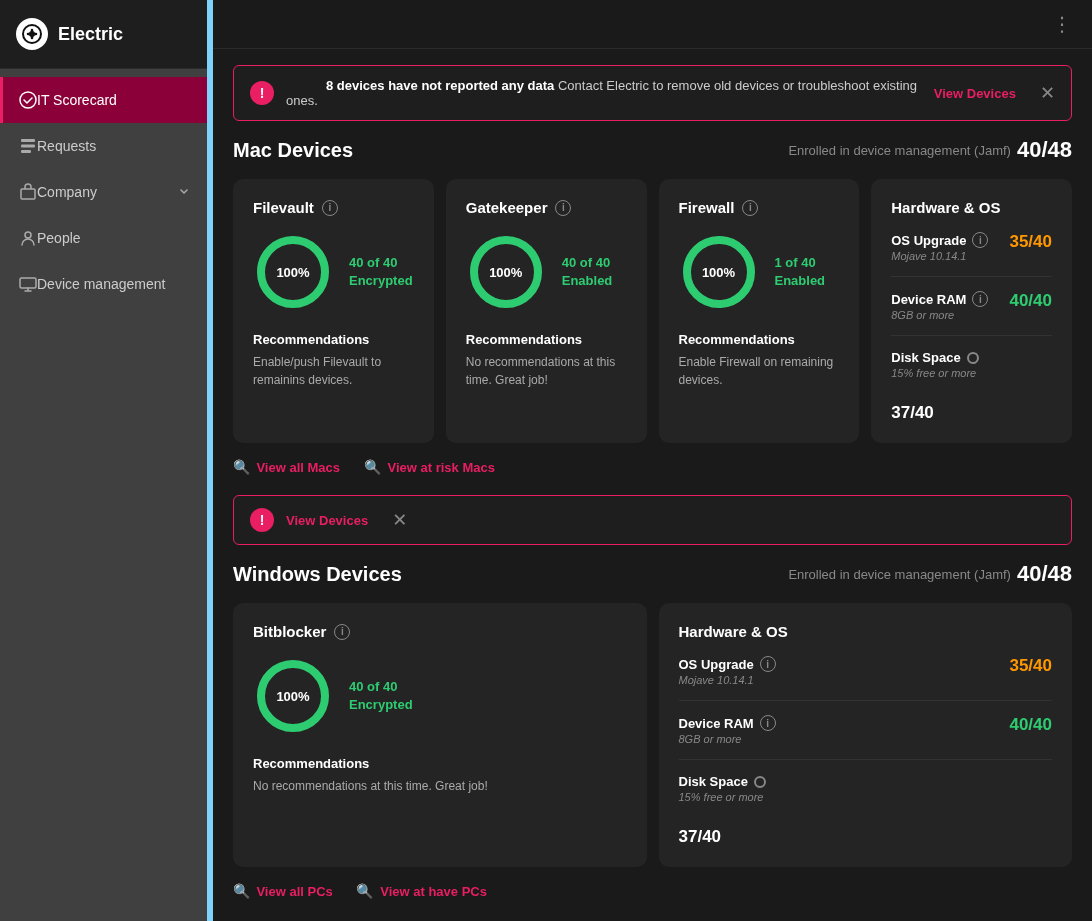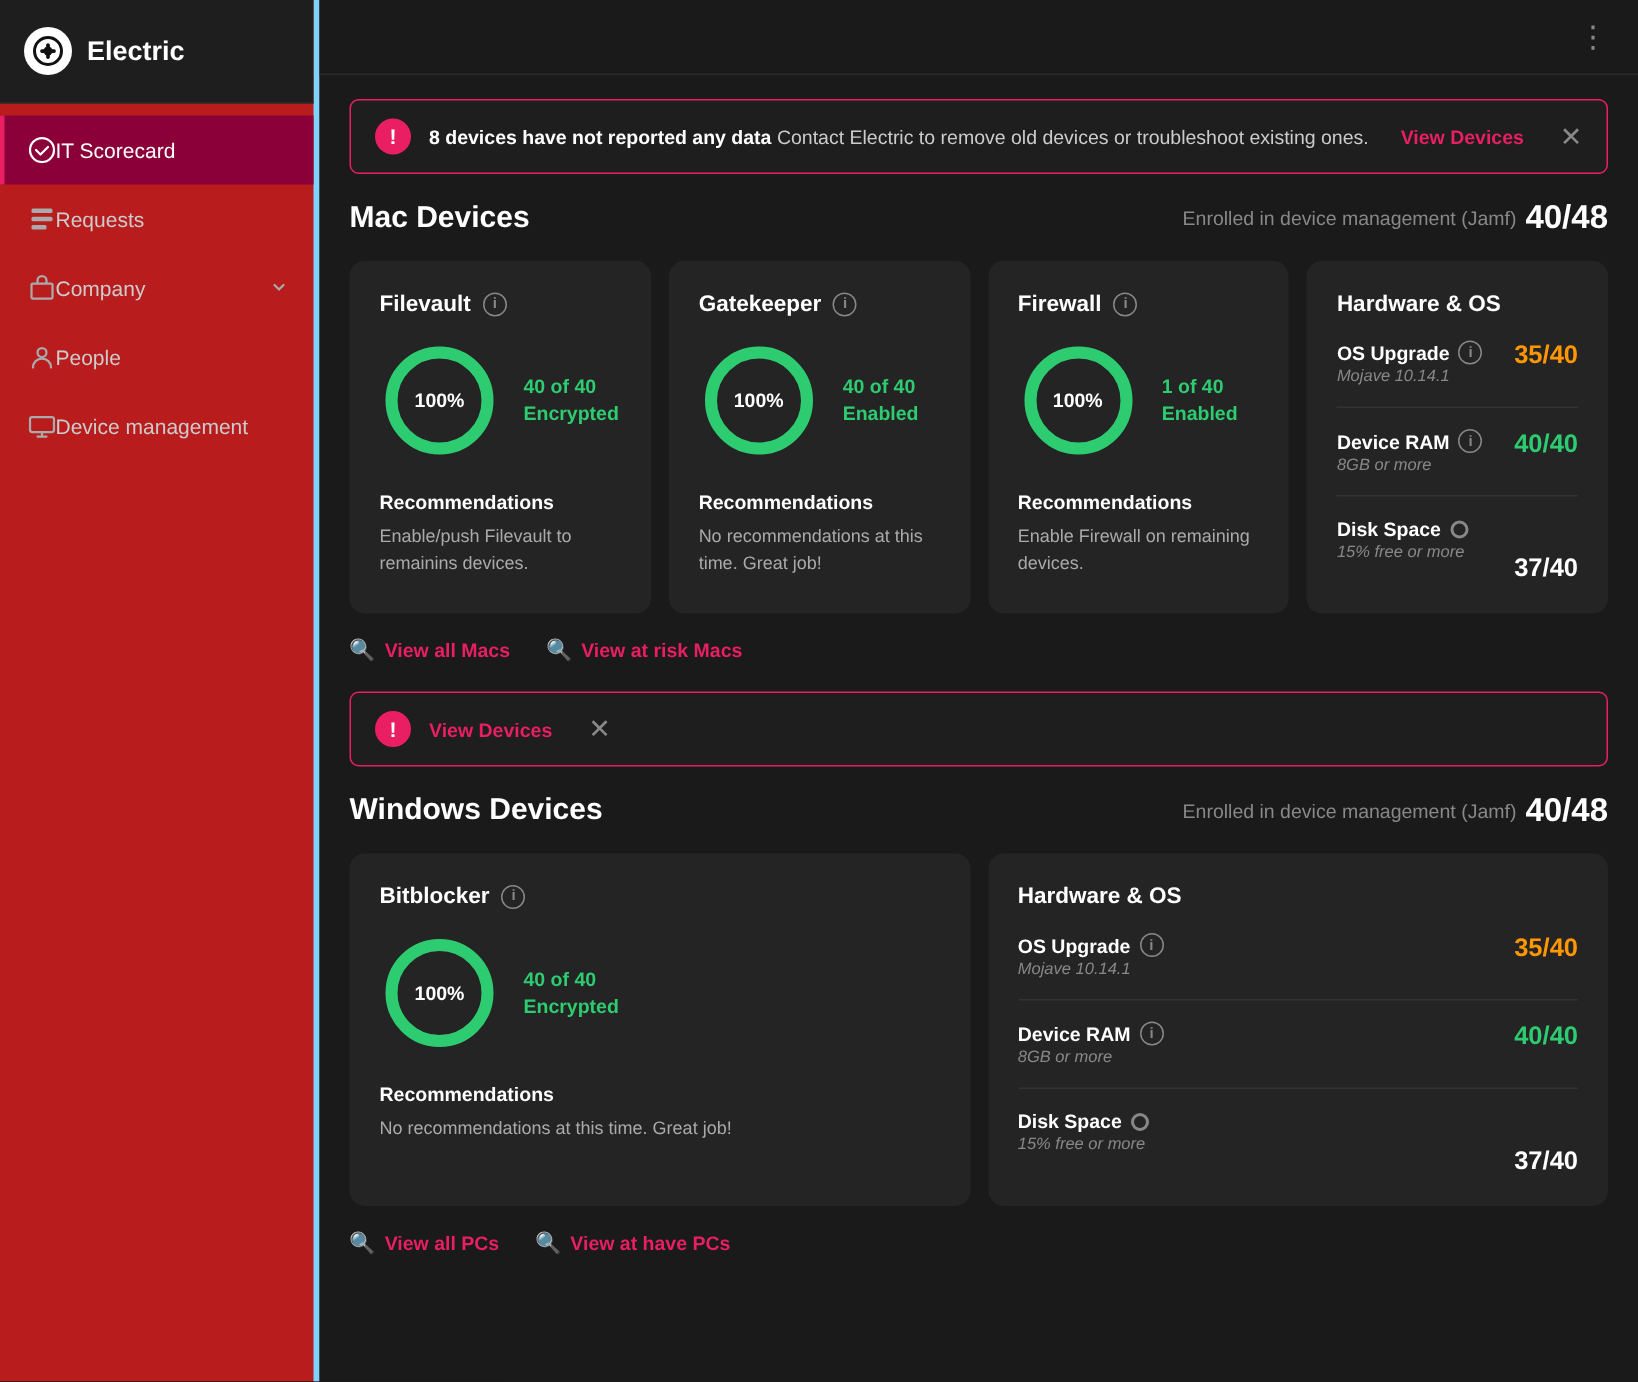--- a/index.html
+++ b/index.html
@@ -2,22 +2,22 @@
 <html><head>
   <meta charset="utf-8">
   <style>
     * { box-sizing: border-box; margin: 0; padding: 0; }
     body { font-family: -apple-system, BlinkMacSystemFont, 'Segoe UI', sans-serif; background: #1a1a1a; color: #fff; display: flex; height: 921px; overflow: hidden; }
 
     
     .sidebar {
       width: 213px;
       min-width: 213px;
-      background: #b91c1c;
-      border-right: 4px solid #7dd3fc;
+      background: #404040;
+      border-right: 6px solid #7dd3fc;
       display: flex;
       flex-direction: column;
     }
     .sidebar-header {
       padding: 18px 16px;
       display: flex;
       align-items: center;
       gap: 10px;
       border-bottom: 1px solid #2a2a2a;
       background: #1e1e1e;
@@ -84,21 +84,21 @@
       width: 24px; height: 24px;
       background: #e91e63;
       border-radius: 50%;
       display: flex; align-items: center; justify-content: center;
       flex-shrink: 0;
       font-weight: 700;
       font-size: 14px;
       color: #fff;
     }
     .alert-text { flex: 1; font-size: 13px; color: #ccc; }
-    .alert-text strong { color: #fff; }
+    .alert-text strong { color: #fff; margin-left: 40px; }
     .alert-link { color: #e91e63; font-size: 13px; font-weight: 600; cursor: pointer; margin-right: 12px; white-space: nowrap; }
     .alert-close { color: #888; cursor: pointer; font-size: 18px; }
 
     
     .section-header {
       display: flex;
       align-items: center;
       justify-content: space-between;
       margin-bottom: 16px;
       text-align: center;
@@ -177,21 +177,21 @@
 
     
     .hw-row {
       display: flex;
       align-items: flex-start;
       justify-content: space-between;
       margin-bottom: 14px;
       padding-bottom: 14px;
       border-bottom: 1px solid #333;
     }
-    .hw-row:last-child { border-bottom: none; margin-bottom: 0; padding-bottom: 0; }
+    .hw-row:last-child { border-bottom: none; margin-bottom: 0; padding-bottom: 0; flex-direction: column; }
     .hw-name { font-size: 13px; font-weight: 700; color: #fff; display: flex; align-items: center; gap: 6px; }
     .hw-sub { font-size: 11px; color: #888; margin-top: 2px; font-style: italic; }
     .hw-count-orange { font-size: 17px; font-weight: 800; color: #ff9800; }
     .hw-count-green { font-size: 17px; font-weight: 800; color: #2ecc71; }
     .hw-count-white { font-size: 17px; font-weight: 800; color: #fff; margin-top: 24px; }
 
     
     .view-links {
       display: flex;
       gap: 24px;

